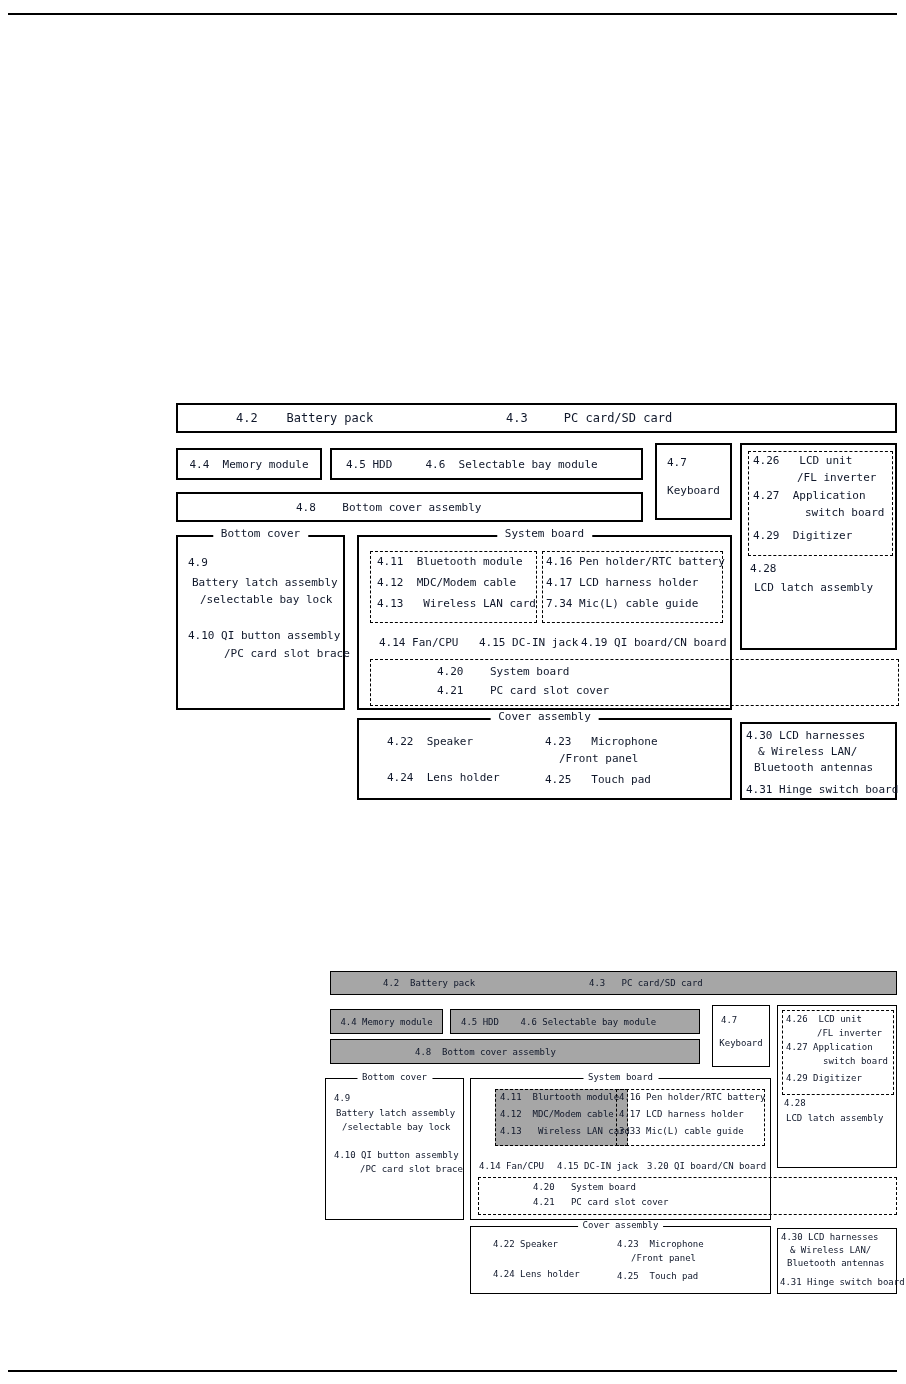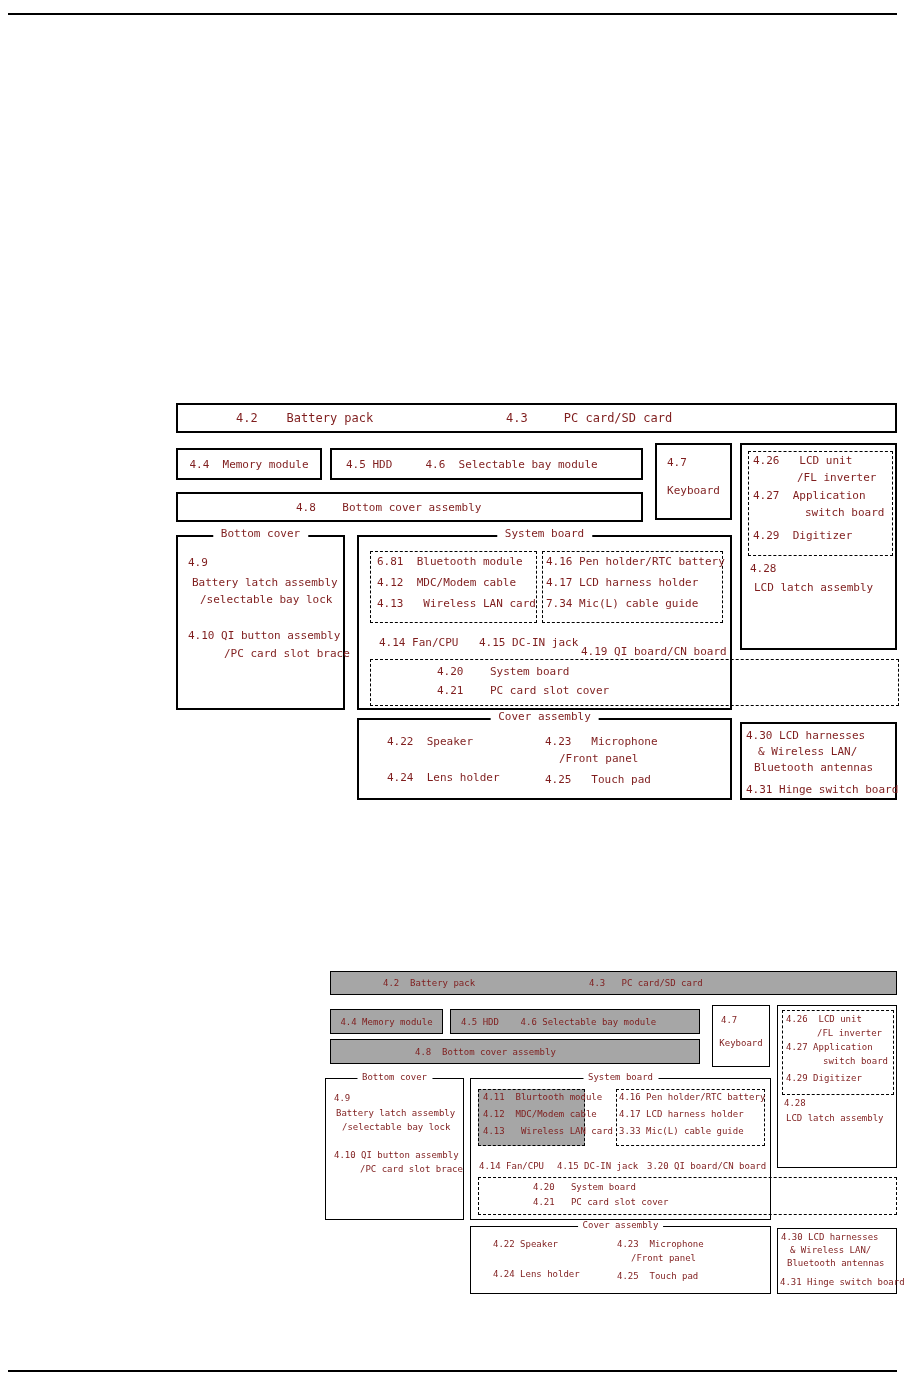--- a/index.html
+++ b/index.html
@@ -1,16 +1,16 @@
 <!DOCTYPE html>
 <html><head>
 <meta charset="utf-8">
 <style>
   html,body{margin:0;padding:0;background:#ffffff;}
-  .page{position:relative;width:906px;height:1384px;background:#ffffff;color:#7f1d1d;
+  .page{position:relative;width:906px;height:1384px;background:#ffffff;color:#0f172a;
         font-family:"DejaVu Sans Mono","Liberation Mono",monospace;overflow:hidden;}
   .rule{position:absolute;background:#000;}
   .box{position:absolute;border:2px solid #000;background:#fff;box-sizing:border-box;}
   .box.thin{border-width:1px;}
   .dashed{position:absolute;border:1px dashed #000;box-sizing:border-box;background:transparent;}
   .gray{background:#a6a6a6;}
   .t{position:absolute;white-space:pre;line-height:1.15;}
   .f12{font-size:12px;}
   .f11{font-size:11px;}
   .f9{font-size:9px;}
@@ -64,32 +64,32 @@
     <span class="t f11" style="left:10px;top:20px;">4.9</span>
     <span class="t f11" style="left:14px;top:40px;">Battery latch assembly</span>
     <span class="t f11" style="left:22px;top:57px;">/selectable bay lock</span>
     <span class="t f11" style="left:10px;top:93px;">4.10 QI button assembly</span>
     <span class="t f11" style="left:46px;top:111px;">/PC card slot brace</span>
   </div>
 
   <div class="box" style="left:357px;top:535px;width:375px;height:175px;">
     <span class="legend f11">System board</span>
     <div class="dashed" style="left:11px;top:14px;width:167px;height:72px;">
-      <span class="t f11" style="left:6px;top:4px;">6.81  Bluetooth module</span>
+      <span class="t f11" style="left:6px;top:4px;">4.11  Bluetooth module</span>
       <span class="t f11" style="left:6px;top:25px;">4.12  MDC/Modem cable</span>
       <span class="t f11" style="left:6px;top:46px;">4.13   Wireless LAN card</span>
     </div>
     <div class="dashed" style="left:183px;top:14px;width:181px;height:72px;">
       <span class="t f11" style="left:3px;top:4px;">4.16 Pen holder/RTC battery</span>
       <span class="t f11" style="left:3px;top:25px;">4.17 LCD harness holder</span>
       <span class="t f11" style="left:3px;top:46px;">7.34 Mic(L) cable guide</span>
     </div>
     <span class="t f11" style="left:20px;top:100px;">4.14 Fan/CPU</span>
     <span class="t f11" style="left:120px;top:100px;">4.15 DC-IN jack</span>
-    <span class="t f11" style="left:222px;top:100px;margin-top:9px;">4.19 QI board/CN board</span>
+    <span class="t f11" style="left:222px;top:100px;">4.19 QI board/CN board</span>
     <div class="dashed" style="left:11px;top:122px;width:529px;height:47px;">
       <span class="t f11" style="left:66px;top:6px;">4.20    System board</span>
       <span class="t f11" style="left:66px;top:25px;">4.21    PC card slot cover</span>
     </div>
   </div>
 
   <div class="box" style="left:357px;top:718px;width:375px;height:82px;">
     <span class="legend f11">Cover assembly</span>
     <span class="t f11" style="left:28px;top:16px;">4.22  Speaker</span>
     <span class="t f11" style="left:186px;top:16px;">4.23   Microphone</span>
@@ -141,21 +141,21 @@
     <span class="legend s f9">Bottom cover</span>
     <span class="t f9" style="left:8px;top:14px;">4.9</span>
     <span class="t f9" style="left:10px;top:29px;">Battery latch assembly</span>
     <span class="t f9" style="left:16px;top:43px;">/selectable bay lock</span>
     <span class="t f9" style="left:8px;top:71px;">4.10 QI button assembly</span>
     <span class="t f9" style="left:34px;top:85px;">/PC card slot brace</span>
   </div>
 
   <div class="box thin" style="left:470px;top:1078px;width:301px;height:142px;">
     <span class="legend s f9">System board</span>
-    <div class="dashed gray" style="left:7px;top:10px;width:107px;height:57px;">
+    <div class="dashed gray" style="left:24px;top:10px;width:133px;height:57px;">
       <span class="t f9" style="left:4px;top:2px;">4.11  Blurtooth module</span>
       <span class="t f9" style="left:4px;top:19px;">4.12  MDC/Modem cable</span>
       <span class="t f9" style="left:4px;top:36px;">4.13   Wireless LAN card</span>
     </div>
     <div class="dashed" style="left:145px;top:10px;width:149px;height:57px;">
       <span class="t f9" style="left:2px;top:2px;">4.16 Pen holder/RTC battery</span>
       <span class="t f9" style="left:2px;top:19px;">4.17 LCD harness holder</span>
       <span class="t f9" style="left:2px;top:36px;">3.33 Mic(L) cable guide</span>
     </div>
     <span class="t f9" style="left:8px;top:82px;">4.14 Fan/CPU</span>

